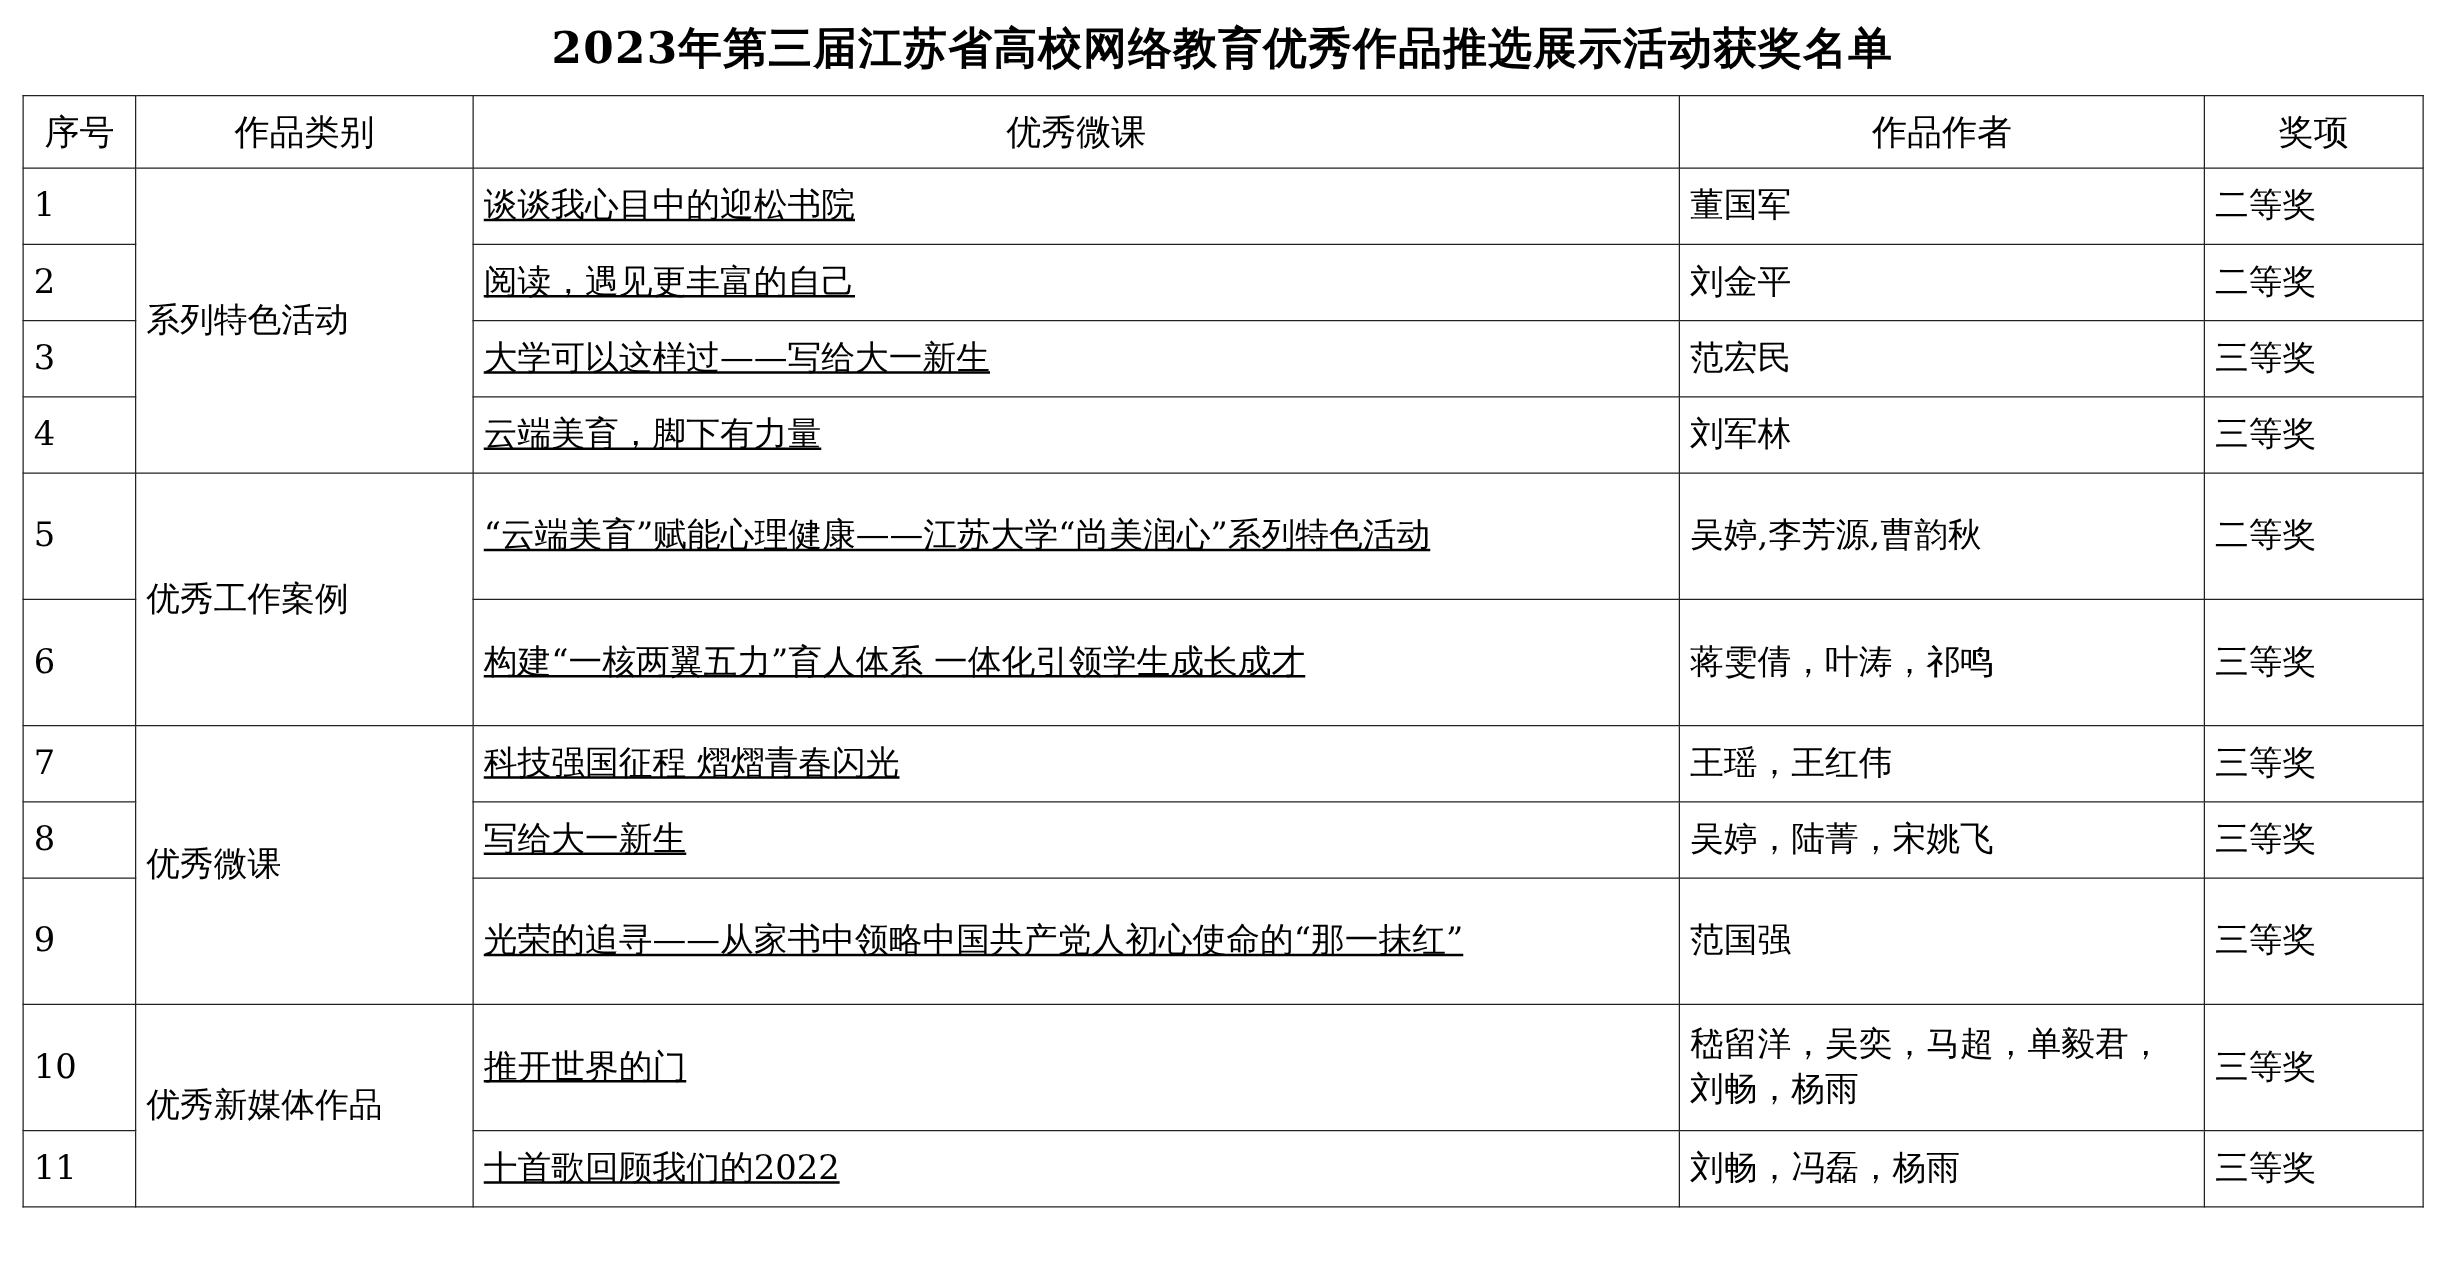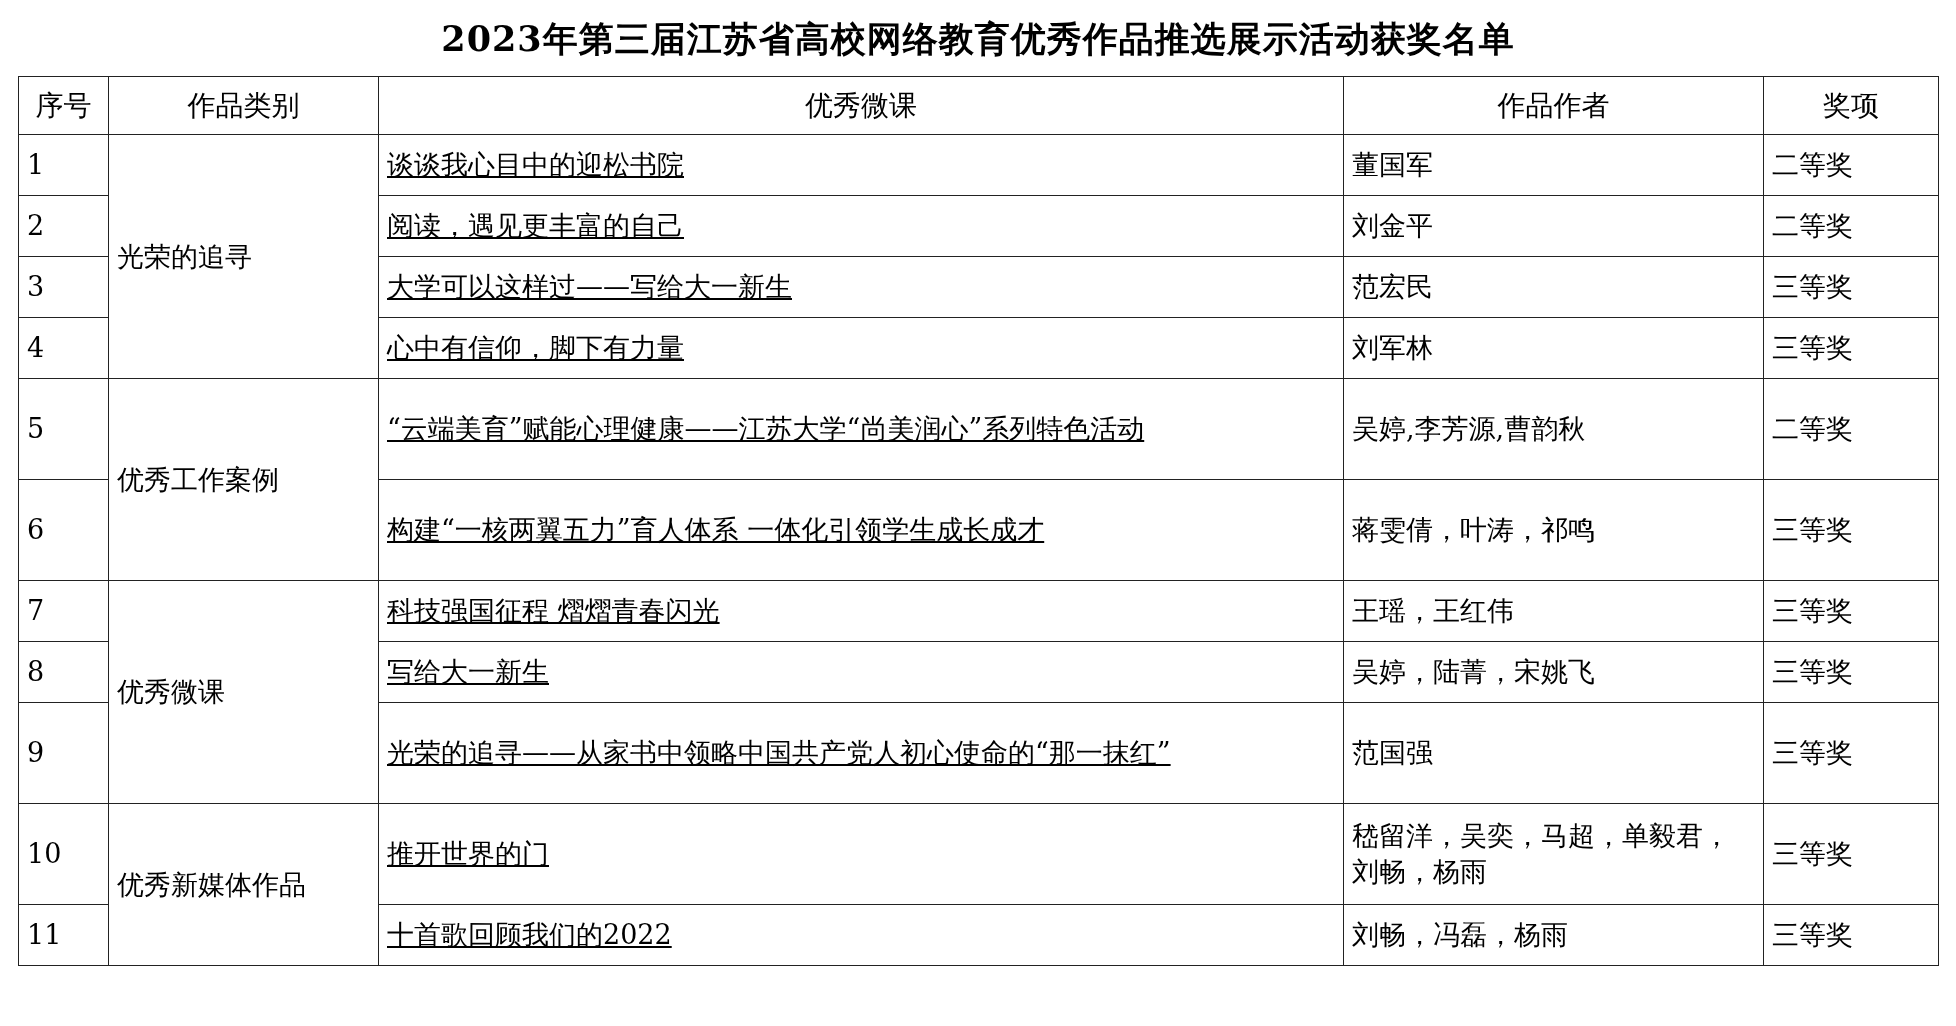--- a/index.html
+++ b/index.html
@@ -90,21 +90,21 @@
         <th>作品类别</th>
         <th>优秀微课</th>
         <th>作品作者</th>
         <th>奖项</th>
       </tr>
     </thead>
     <tbody>
 
       <tr class="row-norm">
         <td>1</td>
-        <td class="cell-cat" rowspan="4">光荣的追寻</td>
+        <td class="cell-cat" rowspan="4">系列特色活动</td>
         <td class="cell-name">谈谈我心目中的迎松书院</td>
         <td>董国军</td>
         <td>二等奖</td>
       </tr>
 
       <tr class="row-norm">
         <td>2</td>
         <td class="cell-name">阅读，遇见更丰富的自己</td>
         <td>刘金平</td>
         <td>二等奖</td>
@@ -112,21 +112,21 @@
 
       <tr class="row-norm">
         <td>3</td>
         <td class="cell-name">大学可以这样过——写给大一新生</td>
         <td>范宏民</td>
         <td>三等奖</td>
       </tr>
 
       <tr class="row-norm">
         <td>4</td>
-        <td class="cell-name">心中有信仰，脚下有力量</td>
+        <td class="cell-name">云端美育，脚下有力量</td>
         <td>刘军林</td>
         <td>三等奖</td>
       </tr>
 
       <tr class="row-tall">
         <td>5</td>
         <td class="cell-cat" rowspan="2">优秀工作案例</td>
         <td class="cell-name">“云端美育”赋能心理健康——江苏大学“尚美润心”系列特色活动</td>
         <td>吴婷,李芳源,曹韵秋</td>
         <td>二等奖</td>

